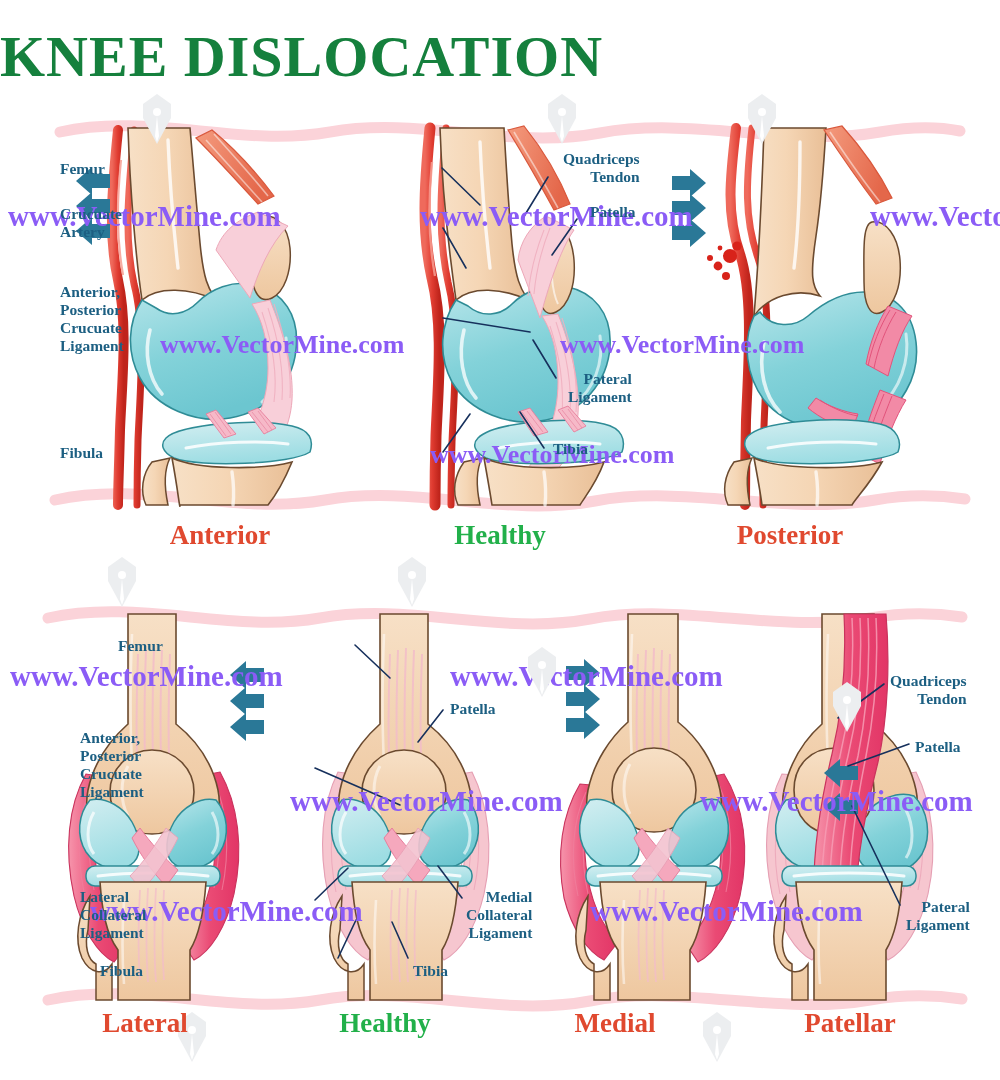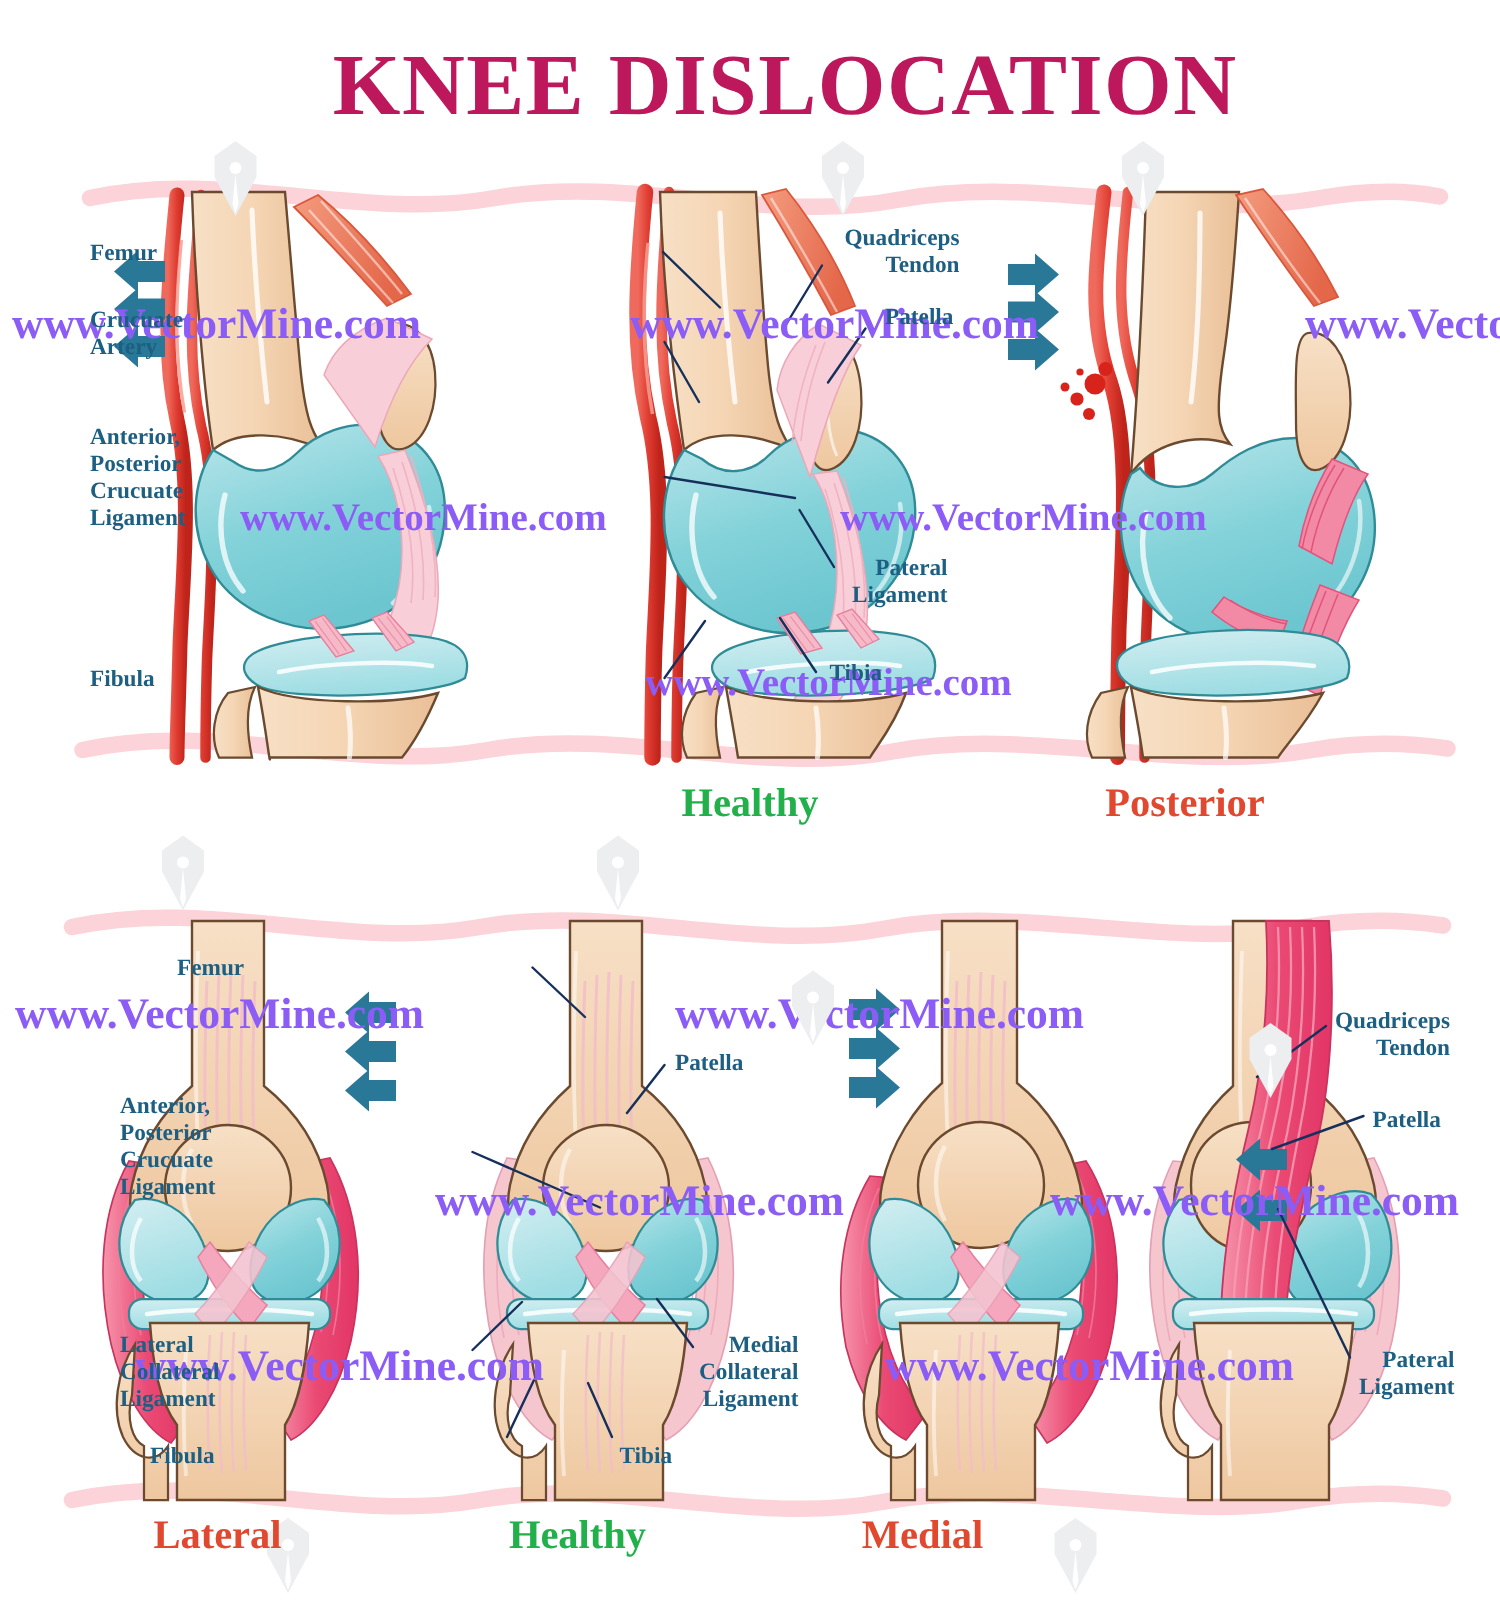--- a/index.html
+++ b/index.html
@@ -22,26 +22,26 @@
     width: 1000px;
     height: 1080px;
   }
 
   
   .title {
     position: absolute;
     top: 28px;
     left: 0;
     width: 825px;
-    text-align: right;
+    text-align: left;
     font-family: "Liberation Serif", serif;
     font-weight: bold;
     font-size: 58px;
     letter-spacing: 1px;
-    color: #be185d;
+    color: #15803d;
     line-height: 1;
     user-select: none;
   }
 
   
   .caption {
     position: absolute;
     text-align: center;
     font-family: "Liberation Serif", serif;
     font-weight: bold;
@@ -706,20 +706,22 @@
 Collateral
 Ligament</div>
       <div class="lbl l" style="top: 962px; left: 413px;">Tibia</div>
       <div class="lbl l" style="top: 672px; left: 890px;">Quadriceps
 Tendon</div>
       <div class="lbl l" style="top: 738px; left: 915px;">Patella</div>
       <div class="lbl l" style="top: 898px; left: 906px;">Pateral
 Ligament</div>
     </div>
 
+  <div class="caption red" style="left:130px;  top:522px; width:180px;">Anterior</div>
   <div class="caption green" style="left:410px;  top:522px; width:180px;">Healthy</div>
   <div class="caption red" style="left:690px;  top:522px; width:200px;">Posterior</div>
 
   <div class="caption red" style="left:50px;   top:1010px; width:190px;">Lateral</div>
   <div class="caption green" style="left:290px;  top:1010px; width:190px;">Healthy</div>
   <div class="caption red" style="left:520px;  top:1010px; width:190px;">Medial</div>
+  <div class="caption red" style="left:750px;  top:1010px; width:200px;">Patellar</div>
 
 </div>
 
 </body></html>

